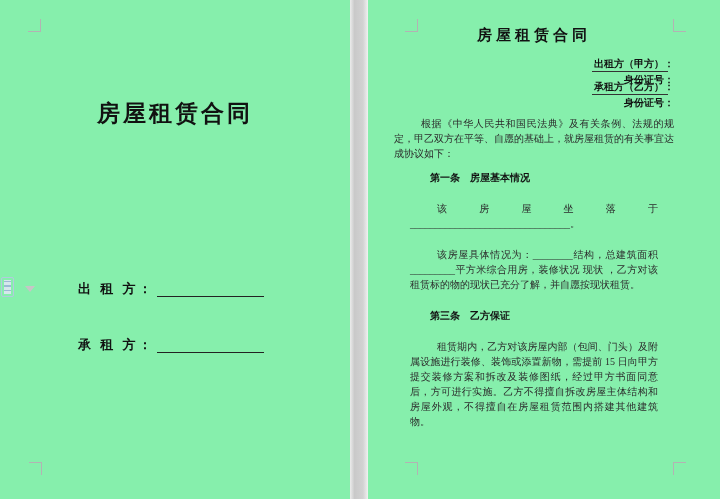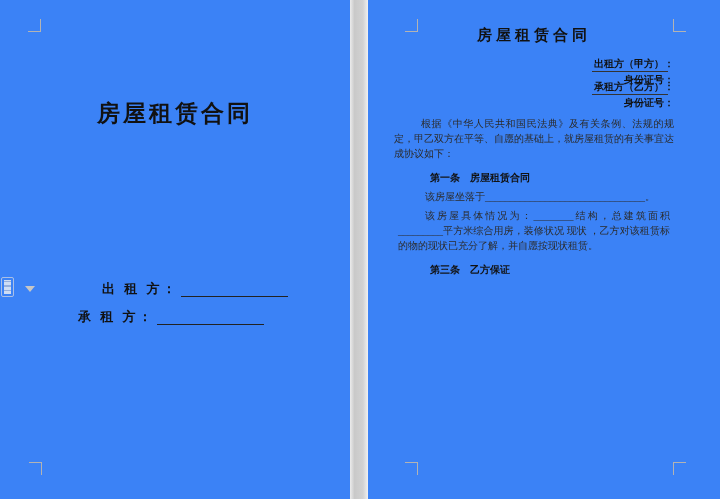--- a/index.html
+++ b/index.html
@@ -1,21 +1,21 @@
 <!DOCTYPE html>
 <html><head>
 <meta charset="utf-8">
 <style>
   html,body{margin:0;padding:0;}
   .stage{
     position:relative;width:720px;height:499px;overflow:hidden;
     background:#ffffff;color:#2b2b2b;
     font-family:"Liberation Serif","DejaVu Serif",serif;
   }
-  .page{position:absolute;top:0;height:499px;background:#3b82f6;}
+  .page{position:absolute;top:0;height:499px;background:#86efac;}
   .page-left{left:0;width:350px;}
   .page-right{left:368px;width:352px;}
   .page-gap{
     position:absolute;left:350px;top:0;width:18px;height:499px;
     background:linear-gradient(90deg,#ececec 0%,#c9c9c9 25%,#d2d2d2 72%,#f1f1f1 100%);
   }
   
   .mark{position:absolute;width:12px;height:12px;border:0 solid #b3b3b3;}
   .mark.tl{border-right-width:1px;border-bottom-width:1px;}
   .mark.tr{border-left-width:1px;border-bottom-width:1px;}
@@ -23,32 +23,32 @@
   .mark.br{border-left-width:1px;border-top-width:1px;}
 
   
   .cover-title{
     position:absolute;top:98px;left:0;width:350px;text-align:center;
     font-size:23px;font-weight:bold;letter-spacing:3px;color:#111;
   }
   .cover-field{position:absolute;left:78px;display:flex;align-items:flex-end;height:17px;}
   .cover-field .lbl{font-size:13px;font-weight:bold;letter-spacing:3px;color:#111;line-height:17px;}
   .cover-field .uline{width:107px;height:14px;border-bottom:1.5px solid #222;margin-left:2px;}
-  .field-1{top:280px;margin-left:24px;}
-  .field-2{top:308px;}
+  .field-1{top:280px;}
+  .field-2{top:336px;}
 
   
   .contract{position:absolute;left:26px;top:28px;width:280px;font-size:10px;line-height:15px;text-align:justify;}
   .c-title{margin:0 0 13px 0;text-align:center;font-size:15px;font-weight:bold;letter-spacing:4px;color:#111;text-indent:0;}
   .party-line{display:flex;align-items:flex-end;margin:0 0 8px 0;height:15px;font-weight:bold;color:#111;flex-direction:column;}
   .party-line .uline{height:11px;border-bottom:1px solid #333;}
   .party-line .u1{width:76px;margin-right:6px;}
   .party-line .u2{flex:1;}
   .party-line .lbl{white-space:nowrap;}
-  p.body{margin:4px;text-indent:27px;}
+  p.body{margin:16px;text-indent:27px;}
   p.intro{margin:22px 0 0 0;text-indent:27px;font-family:Liberation Serif, serif;}
   p.heading{margin:9px 0 0 0;font-weight:bold;color:#111;text-indent:36px;}
 
   
   .float-doc{
     position:absolute;left:1px;top:277px;width:13px;height:20px;
     background:#dfe7f4;border:1px solid #b7c6e4;border-radius:2px;opacity:.9;
     background-image:repeating-linear-gradient(180deg,transparent 0 3px,#9fb4da 3px 4.3px);
     background-clip:content-box;padding:2px;box-sizing:border-box;
   }
@@ -99,28 +99,29 @@
       <div class="party-line">
         <span class="lbl">承租方（乙方）：</span>
         <span class="uline u1"></span>
         <span class="lbl">身份证号：</span>
         <span class="uline u2"></span>
       </div>
 
       <p class="intro">根据《中华人民共和国民法典》及有关条例、法规的规定，甲乙双方在平等、自愿的基础上，就房屋租赁的有关事宜达成协议如下：</p>
 
       <div class="section">
-        <p class="heading">第一条　房屋租赁合同</p>
+        <p class="heading">第一条　房屋基本情况</p>
         <p class="body">该房屋坐落于________________________________。</p>
         <p class="body">该房屋具体情况为：________结构，总建筑面积_________平方米综合用房，装修状况 现状 ，乙方对该租赁标的物的现状已充分了解，并自愿按现状租赁。</p>
       </div>
 
 
       <div class="section">
         <p class="heading">第三条　乙方保证</p>
+        <p class="body">租赁期内，乙方对该房屋内部（包间、门头）及附属设施进行装修、装饰或添置新物，需提前 15 日向甲方提交装修方案和拆改及装修图纸，经过甲方书面同意后，方可进行实施。乙方不得擅自拆改房屋主体结构和房屋外观，不得擅自在房屋租赁范围内搭建其他建筑物。</p>
       </div>
 
     </div>
   </div>
 
   <div class="float-doc"></div>
   <div class="float-arrow"></div>
 
 </div>
 

